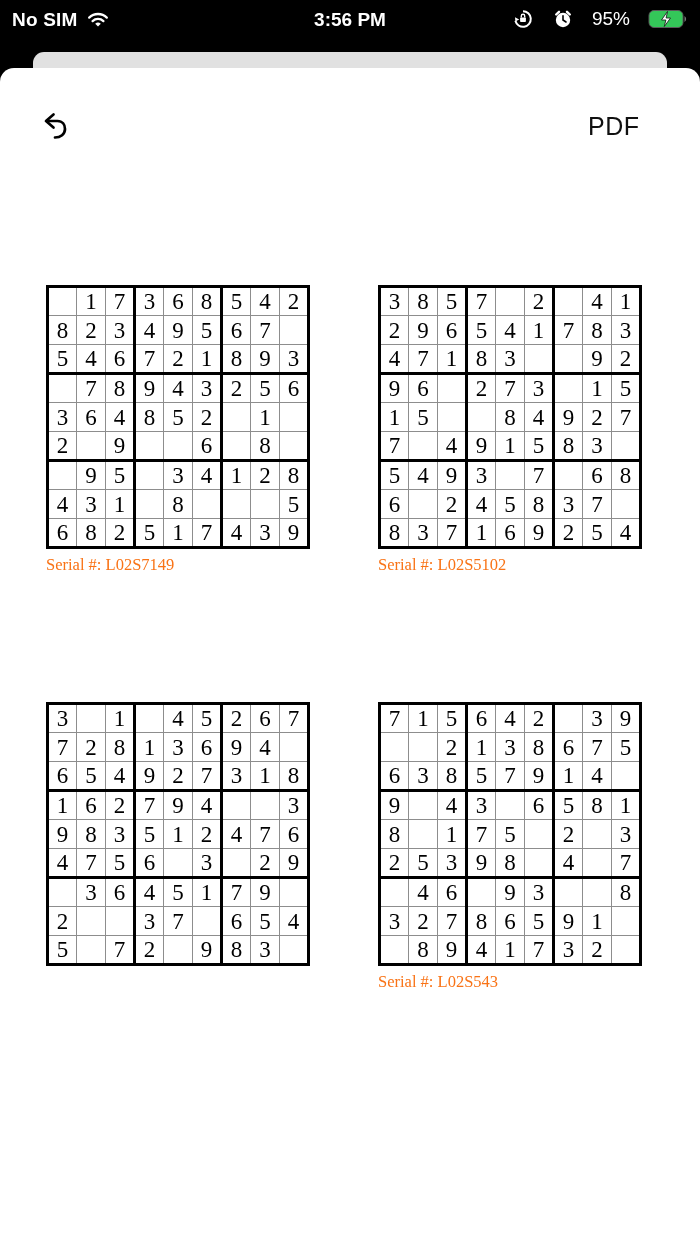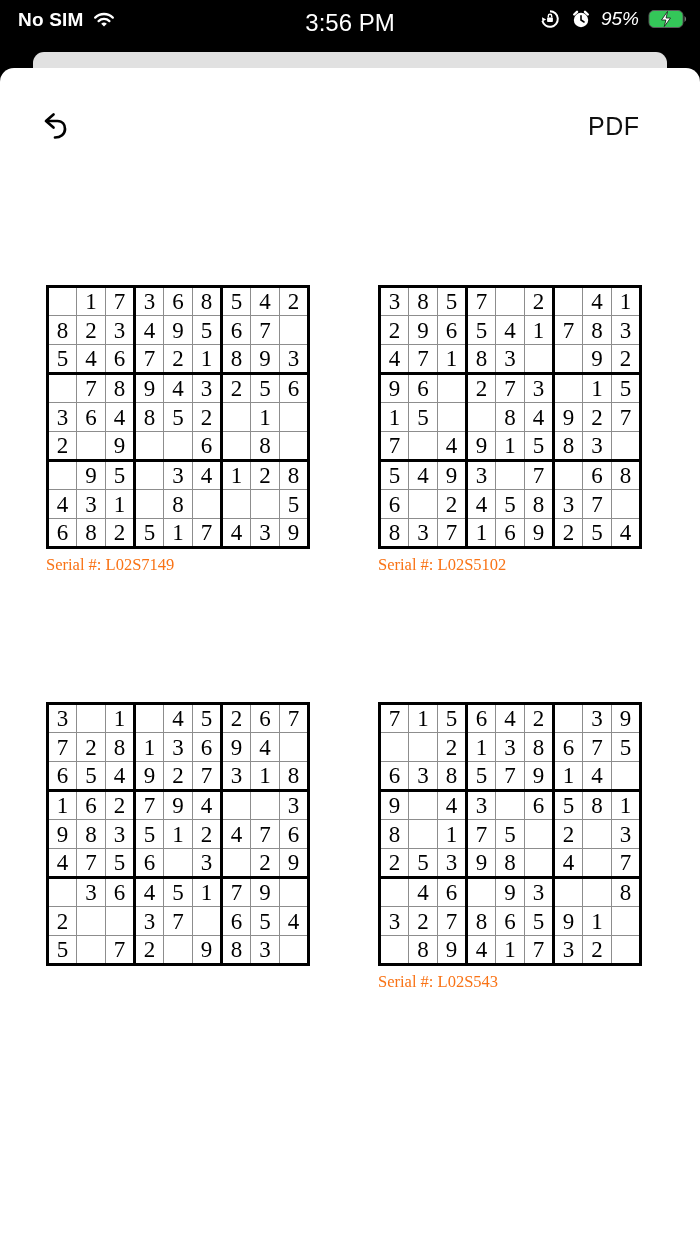--- a/index.html
+++ b/index.html
@@ -1,24 +1,24 @@
 <!DOCTYPE html>
 <html><head>
 <meta charset="utf-8">
 <style>
   * { margin: 0; padding: 0; box-sizing: border-box; }
   html, body { width: 700px; height: 1244px; }
   body { background: #000; font-family: "Liberation Sans", sans-serif; position: relative; overflow: hidden; }
 
   
   .status-bar { position: absolute; top: 0; left: 0; width: 700px; height: 52px; color: #fff; }
-  .sb-left { position: absolute; left: 18px; top: 9px; display: flex; align-items: center; gap: 8px; justify-content: center; }
+  .sb-left { position: absolute; left: 12px; top: 9px; display: flex; align-items: center; gap: 8px; justify-content: center; }
   .sb-carrier { font-size: 19px; font-weight: 600; letter-spacing: 0.2px; }
-  .sb-time { position: absolute; left: 0; right: 0; top: 9px; text-align: center; font-size: 24px; font-weight: 400; }
-  .sb-right { position: absolute; right: 12px; top: 8px; display: flex; align-items: center; gap: 9px; font-style: italic; }
+  .sb-time { position: absolute; left: 0; right: 0; top: 9px; text-align: center; font-size: 19px; font-weight: 700; }
+  .sb-right { position: absolute; right: 12px; top: 8px; display: flex; align-items: center; gap: 18px; }
   .sb-percent { font-size: 19px; font-weight: 500; }
 
   
   .bg-card { position: absolute; top: 52px; left: 33px; right: 33px; height: 40px;
              background: #e1e1e1; border-radius: 11px 11px 0 0; }
   .sheet { position: absolute; top: 68px; left: 0; right: 0; bottom: 0;
            background: #ffffff; border-radius: 14px 14px 0 0; }
 
   
   .back-btn { position: absolute; left: 36px; top: 110px; width: 32px; height: 32px; cursor: pointer; }

